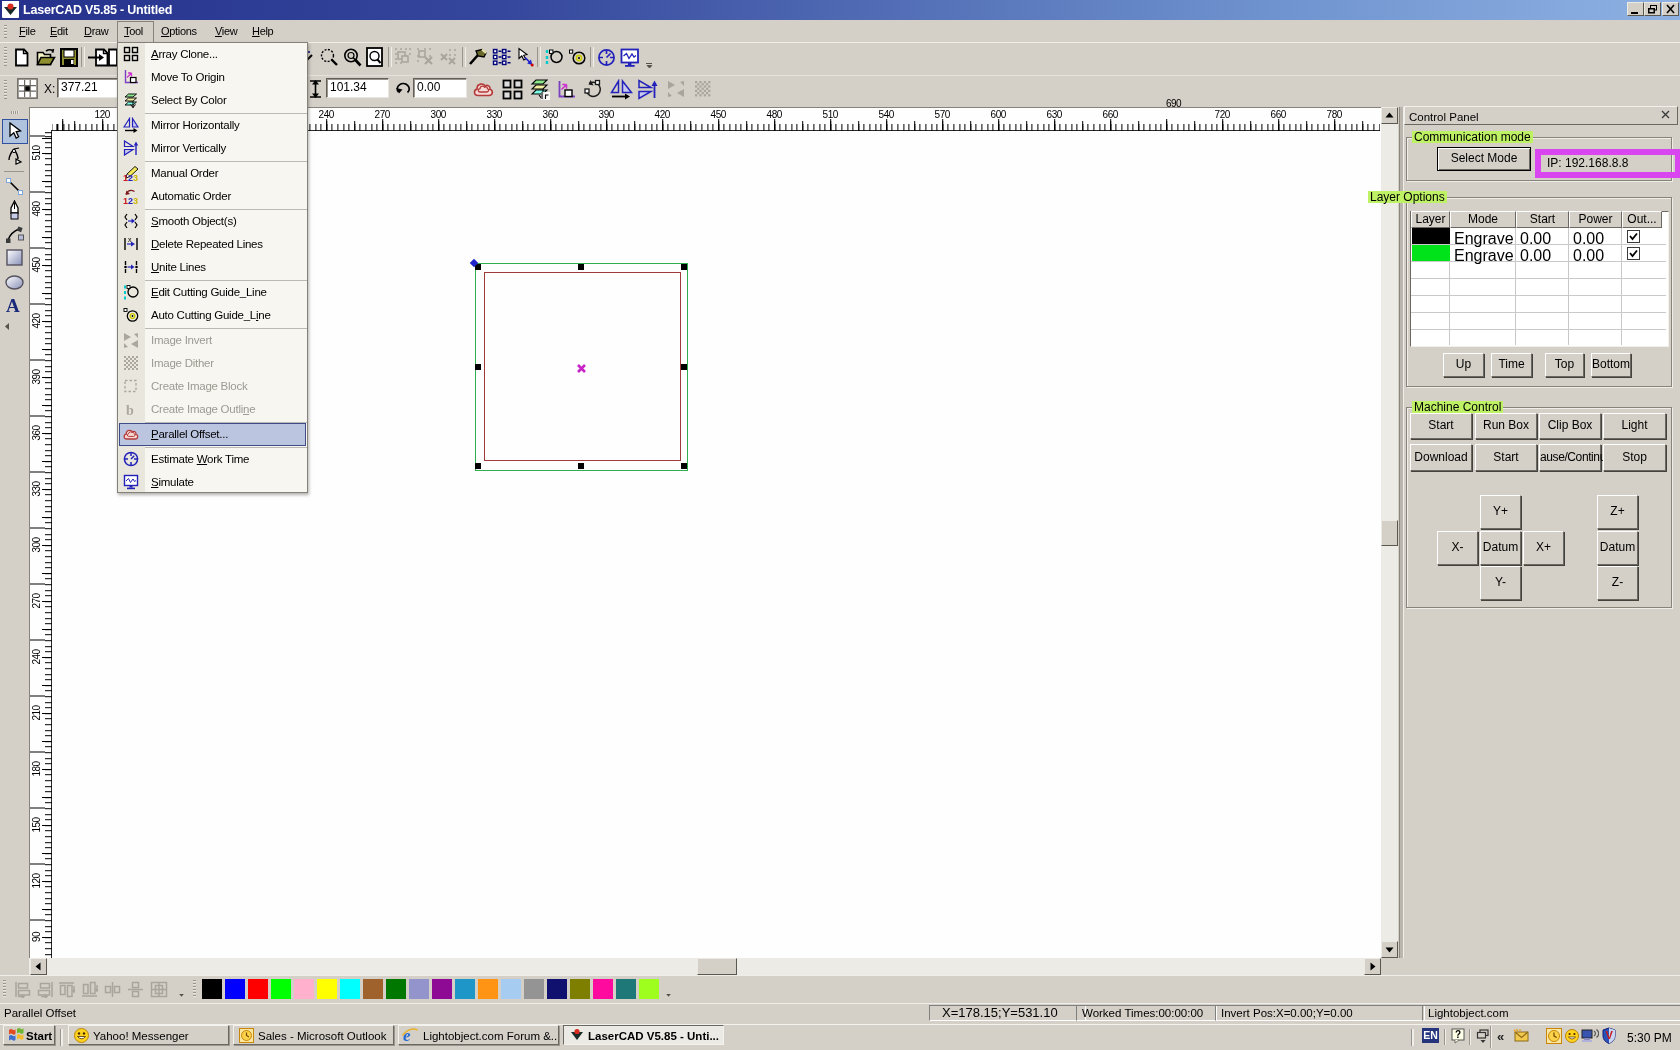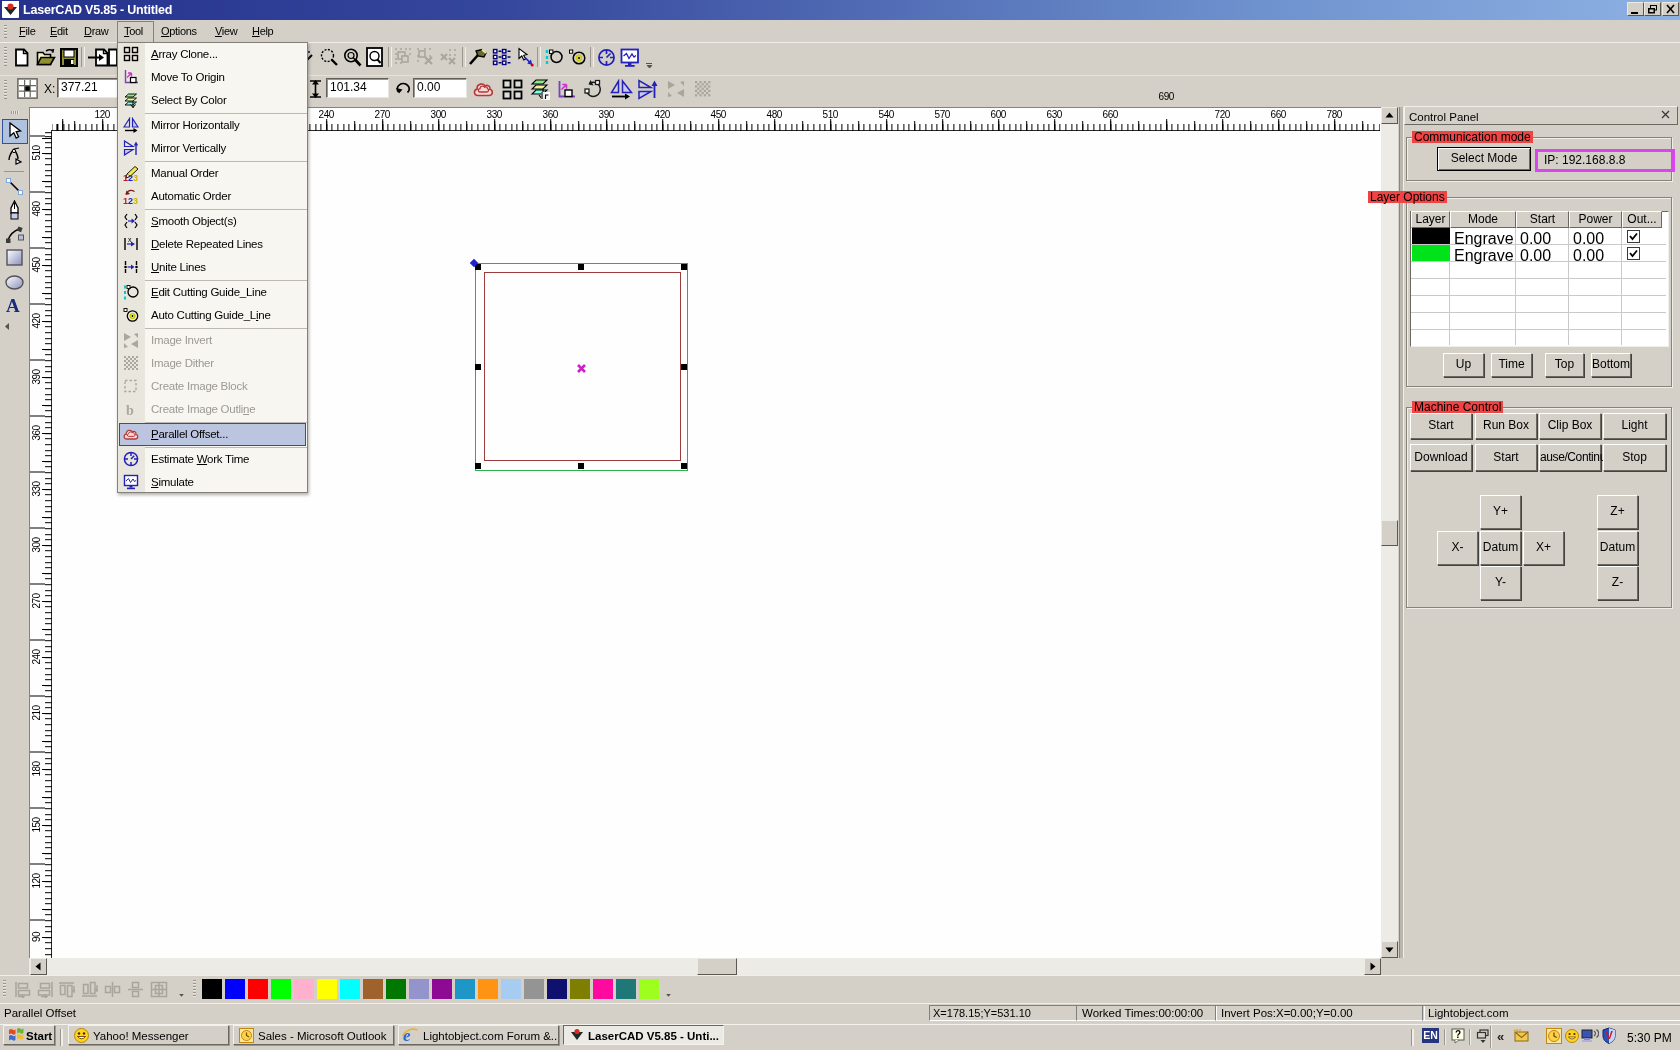--- a/index.html
+++ b/index.html
@@ -1,21 +1,21 @@
 <!DOCTYPE html>
 <html><head><meta charset="utf-8"><style>
 html,body{margin:0;padding:0}
 #scr{position:relative;width:1680px;height:1050px;background:#D4D0C8;overflow:hidden;
  font-family:"Liberation Sans",sans-serif;font-size:11px;color:#000}
 .a{position:absolute}
 .rz2{border:1px solid;border-color:#ECEAE4 #5A574F #5A574F #ECEAE4;background:#D4D0C8}
 .sk{border:1px solid;border-color:#808080 #FFFFFF #FFFFFF #808080}
 .fld{background:#fff;border:1px solid;border-color:#635F58 #E8E6E0 #E8E6E0 #635F58;box-shadow:inset 1px 1px 0 #9A968E;font-size:12px;line-height:17px;padding-left:3px}
 .gb{border:1px solid #87837B;box-shadow:inset 1px 1px 0 #F0EEE8, 1px 1px 0 #F0EEE8}
-.gl{background:#ef4444;padding:0 2px;font-size:12px;line-height:12px}
+.gl{background:#bef264;padding:0 2px;font-size:12px;line-height:12px}
 .btn{background:#D4D0C8;border:1px solid;border-color:#FFFFFF #6B6861 #6B6861 #FFFFFF;box-shadow:1px 1px 0 #44423D;font-size:12px;text-align:center}
 .t12{font-size:16px}
 .mb{font-size:11px;letter-spacing:-0.3px}
 .mi{height:23px;line-height:23px;position:relative;padding-left:33px;font-size:11.5px;letter-spacing:-0.25px;white-space:nowrap}
 .mi svg{position:absolute;left:5px;top:3px}
 .msep{height:1px;background:#BBB9B1;margin:1px 0 0 27px}
 .dis{color:#9C9A92}
 .tick-h{background-repeat:repeat-x}
 .tick-v{background-repeat:repeat-y}
 .rlbl{font-size:10px;letter-spacing:-0.5px}
@@ -303,21 +303,21 @@
 <div class="a rlbl" style="left:591.2px;top:109px;width:30px;text-align:center">390</div>
 <div class="a rlbl" style="left:647.2px;top:109px;width:30px;text-align:center">420</div>
 <div class="a rlbl" style="left:703.2px;top:109px;width:30px;text-align:center">450</div>
 <div class="a rlbl" style="left:759.2px;top:109px;width:30px;text-align:center">480</div>
 <div class="a rlbl" style="left:815.2px;top:109px;width:30px;text-align:center">510</div>
 <div class="a rlbl" style="left:871.2px;top:109px;width:30px;text-align:center">540</div>
 <div class="a rlbl" style="left:927.2px;top:109px;width:30px;text-align:center">570</div>
 <div class="a rlbl" style="left:983.2px;top:109px;width:30px;text-align:center">600</div>
 <div class="a rlbl" style="left:1039.2px;top:109px;width:30px;text-align:center">630</div>
 <div class="a rlbl" style="left:1095.2px;top:109px;width:30px;text-align:center">660</div>
-<div class="a rlbl" style="left:1151.2px;top:91px;width:30px;text-align:center">690</div>
+<div class="a rlbl" style="left:1151.2px;top:98px;width:30px;text-align:right">690</div>
 <div class="a rlbl" style="left:1207.2px;top:109px;width:30px;text-align:center">720</div>
 <div class="a rlbl" style="left:1263.2px;top:109px;width:30px;text-align:center">660</div>
 <div class="a rlbl" style="left:1319.2px;top:109px;width:30px;text-align:center">780</div>
 <div class="a rlbl" style="left:22px;top:147.0px;width:30px;height:12px;text-align:center;transform:rotate(-90deg)">510</div>
 <div class="a rlbl" style="left:22px;top:203.0px;width:30px;height:12px;text-align:center;transform:rotate(-90deg)">480</div>
 <div class="a rlbl" style="left:22px;top:259.0px;width:30px;height:12px;text-align:center;transform:rotate(-90deg)">450</div>
 <div class="a rlbl" style="left:22px;top:315.0px;width:30px;height:12px;text-align:center;transform:rotate(-90deg)">420</div>
 <div class="a rlbl" style="left:22px;top:371.0px;width:30px;height:12px;text-align:center;transform:rotate(-90deg)">390</div>
 <div class="a rlbl" style="left:22px;top:427.0px;width:30px;height:12px;text-align:center;transform:rotate(-90deg)">360</div>
 <div class="a rlbl" style="left:22px;top:483.0px;width:30px;height:12px;text-align:center;transform:rotate(-90deg)">330</div>
@@ -419,21 +419,21 @@
 <div class="a" style="left:1399px;top:107px;width:3px;height:851px;background:#BAB6AE;border-left:1px solid #8A867E;border-right:1px solid #F0EEE8"></div>
 <div class="a" style="left:1404px;top:106px;width:272px;height:17px;border:1px solid;border-color:#F2F0EA #6B6861 #6B6861 #F2F0EA;background:#D4D0C8"></div>
 <div class="a" style="left:1409px;top:111px;font-size:11.5px">Control Panel</div>
 <svg class="a" style="left:1660px;top:109px" width="11" height="11">
       <path d="M2 2 L9 9 M9 2 L2 9" stroke="#3A3A3A" stroke-width="1.3"></path>
     </svg>
 
 <div class="a gb" style="left:1406px;top:137px;width:264px;height:42px"></div>
 <div class="a gl" style="left:1412px;top:131px">Communication mode</div>
 <div class="a" style="left:1437px;top:147px;width:92px;height:22px;border:1px solid #000;background:#D4D0C8;box-shadow:inset 1px 1px 0 #fff,inset -1px -1px 0 #6B6861;font-size:12px;text-align:center;line-height:21px">Select Mode</div>
-<div class="a" style="left:1535px;top:149px;width:128px;height:17px;border:3px solid #d946ef;font-size:12px;line-height:17px;padding-left:6px">IP: 192.168.8.8</div>
+<div class="a" style="left:1535px;top:149px;width:128px;height:17px;border:6px solid #d946ef;font-size:12px;line-height:17px;padding-left:6px">IP: 192.168.8.8</div>
 
 <div class="a gb" style="left:1406px;top:197px;width:264px;height:188px"></div>
 <div class="a gl" style="left:1368px;top:191px">Layer Options</div>
 <div class="a" style="left:1410px;top:211px;width:257px;height:134px;border:1px solid;border-color:#6B6861 #F2F0EA #F2F0EA #6B6861;background:#fff"></div>
 <div class="thcell" style="left:1411px;width:37px">Layer</div>
 <div class="thcell" style="left:1450px;width:64px">Mode</div>
 <div class="thcell" style="left:1516px;width:51px">Start</div>
 <div class="thcell" style="left:1569px;width:51px">Power</div>
 <div class="thcell" style="left:1622px;width:38px">Out...</div>
 <div class="a" style="left:1411px;top:228px;width:255px;height:117px;background:
@@ -556,21 +556,21 @@
 <div class="sw" style="left:570px;top:979px;background:#7E7E00"></div>
 <div class="sw" style="left:593px;top:979px;background:#FF0A9E"></div>
 <div class="sw" style="left:616px;top:979px;background:#1E7878"></div>
 <div class="sw" style="left:639px;top:979px;background:#9EFF1E"></div>
 <svg class="a" style="left:664px;top:992px" width="9" height="7">
       <path d="M2.2 2 L4.5 4.8 L6.8 2 Z" fill="#55524B"></path>
     </svg>
 
 <div class="a" style="left:0;top:1003px;width:1680px;height:21px;background:#D4D0C8;border-top:1px solid #F0EEE8"></div>
 <div class="a" style="left:4px;top:1007px;font-size:11.5px">Parallel Offset</div>
-<div class="a sk" style="left:929px;top:1005px;width:143px;height:14px;font-size:11px;line-height:14px;padding-left:3px">X=178.15;Y=531.10</div>
+<div class="a sk" style="left:929px;top:1005px;width:143px;height:14px;font-size:13px;line-height:14px;padding-left:12px">X=178.15;Y=531.10</div>
 <div class="a sk" style="left:1076px;top:1005px;width:134px;height:14px;font-size:11.5px;line-height:14px;padding-left:5px">Worked Times:00:00:00</div>
 <div class="a sk" style="left:1215px;top:1005px;width:203px;height:14px;font-size:11.5px;line-height:14px;padding-left:5px">Invert Pos:X=0.00;Y=0.00</div>
 <div class="a sk" style="left:1422px;top:1005px;width:254px;height:14px;font-size:11.5px;line-height:14px;padding-left:5px">Lightobject.com</div>
 <div class="a" style="left:0;top:1024px;width:1680px;height:26px;background:#D4D0C8;border-top:1px solid #F4F2EC"></div>
 <div class="tbtn" style="left:3px;top:1025px;width:50px;font-weight:bold;font-size:12.5px">
  <svg width="16" height="16" style="position:absolute;left:4px;top:1px">
         <g transform="skewY(-6)">
           <path d="M1 3 q2 -1.5 3.5 0 q1.5 1.5 3 0 l0 4.5 q-1.5 1.5 -3 0 q-1.5 -1.5 -3.5 0 Z" fill="#E24A1F"></path>
           <path d="M9 3 q2 -1.5 3.5 0 q1.5 1.5 3 0 l0 4.5 q-1.5 1.5 -3 0 q-1.5 -1.5 -3.5 0 Z" fill="#6CB52E"></path>
           <path d="M1 9 q2 -1.5 3.5 0 q1.5 1.5 3 0 l0 4.5 q-1.5 1.5 -3 0 q-1.5 -1.5 -3.5 0 Z" fill="#3E6ED0"></path>

